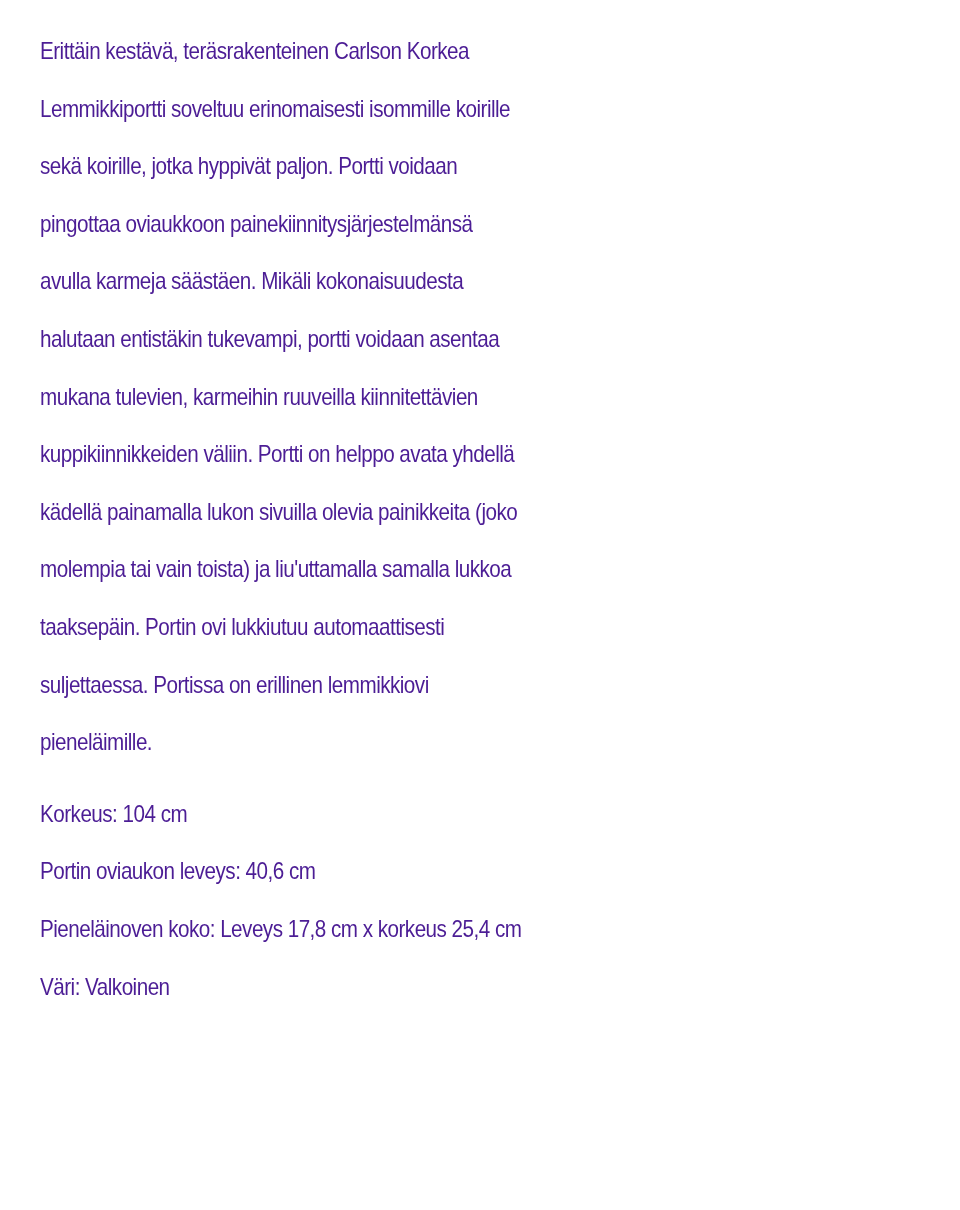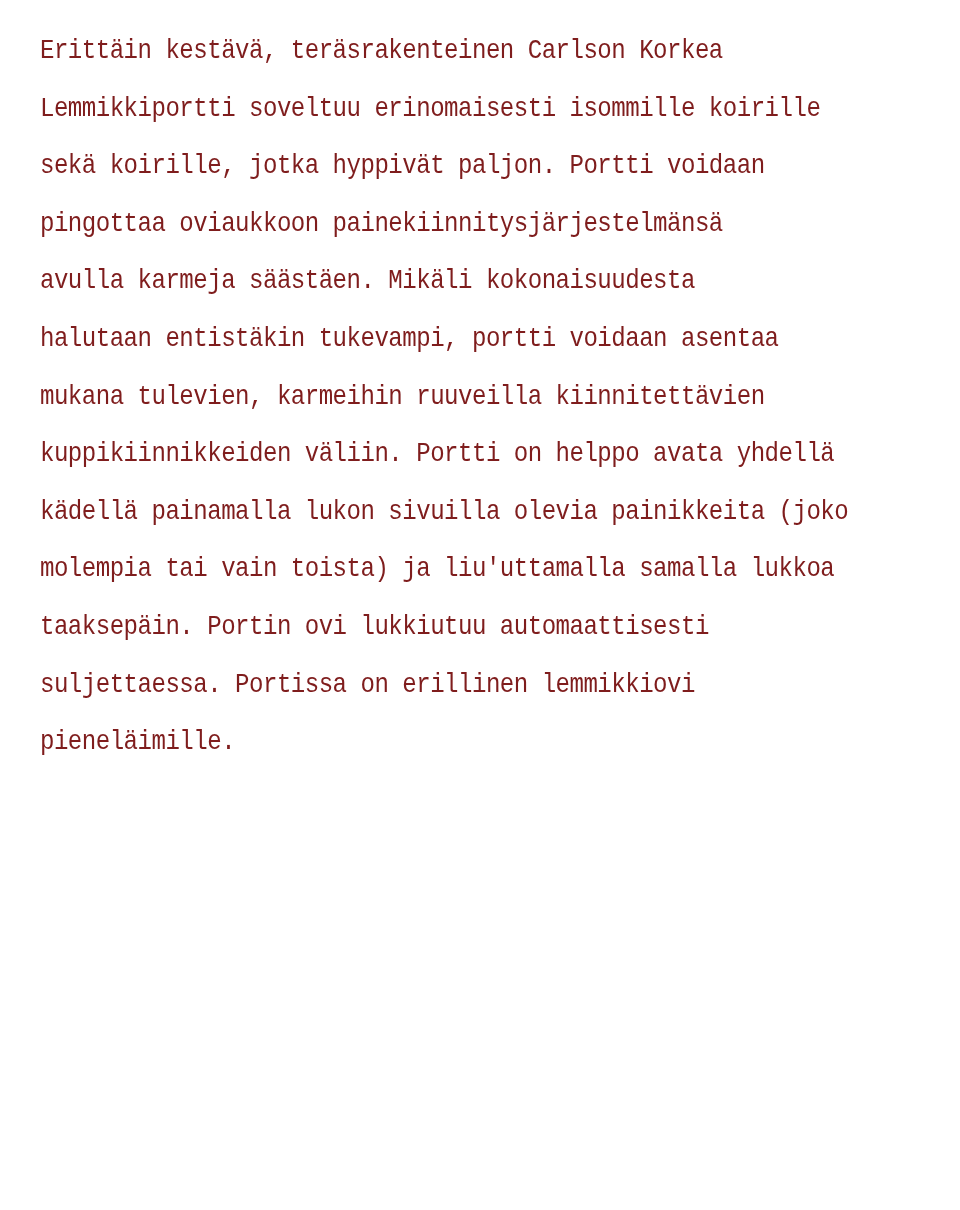--- a/index.html
+++ b/index.html
@@ -11,23 +11,23 @@
       width: 960px;
       height: 1210px;
       overflow: hidden;
       position: relative;
     }
     .content {
       position: absolute;
       left: 40px;
       top: 22px;
       width: 900px;
-      color: #7f1d1d;
-      font-family: Liberation Mono, monospace;
-      font-size: 28px;
+      color: #4c1d95;
+      font-family: Liberation Sans, sans-serif;
+      font-size: 24px;
       line-height: 57.6px;
       letter-spacing: -0.6px;
     }
     .line {
       display: block;
       white-space: nowrap;
       transform: scaleX(0.86);
       transform-origin: left center;
     }
     .spec-block {
@@ -46,13 +46,19 @@
     <span class="line">avulla karmeja säästäen. Mikäli kokonaisuudesta</span>
     <span class="line">halutaan entistäkin tukevampi, portti voidaan asentaa</span>
     <span class="line">mukana tulevien, karmeihin ruuveilla kiinnitettävien</span>
     <span class="line">kuppikiinnikkeiden väliin. Portti on helppo avata yhdellä</span>
     <span class="line">kädellä painamalla lukon sivuilla olevia painikkeita (joko</span>
     <span class="line">molempia tai vain toista) ja liu'uttamalla samalla lukkoa</span>
     <span class="line">taaksepäin. Portin ovi lukkiutuu automaattisesti</span>
     <span class="line">suljettaessa. Portissa on erillinen lemmikkiovi</span>
     <span class="line">pieneläimille.</span>
   </div>
+  <div class="spec-block">
+    <span class="line">Korkeus: 104 cm</span>
+    <span class="line">Portin oviaukon leveys: 40,6 cm</span>
+    <span class="line">Pieneläinoven koko: Leveys 17,8 cm x korkeus 25,4 cm</span>
+    <span class="line">Väri: Valkoinen</span>
+  </div>
 </div>
 
 </body></html>

